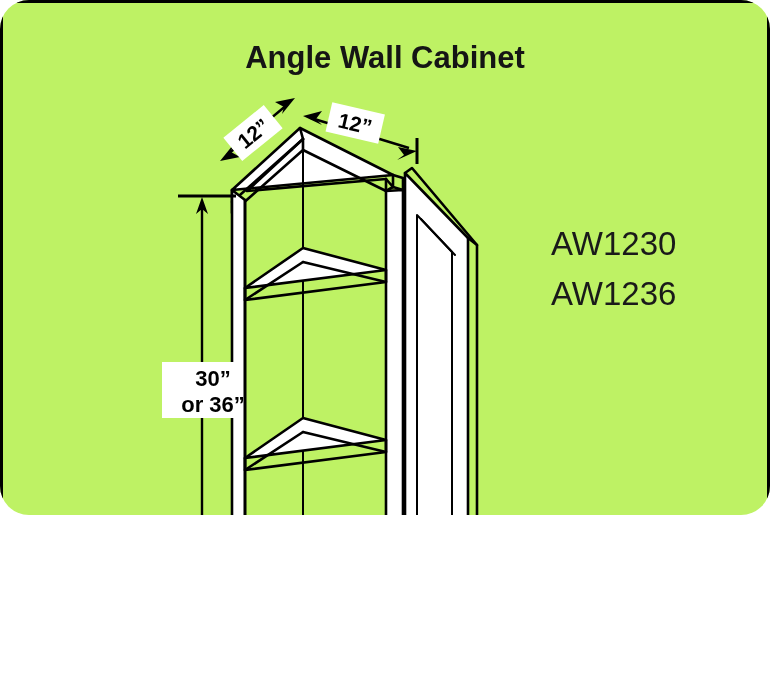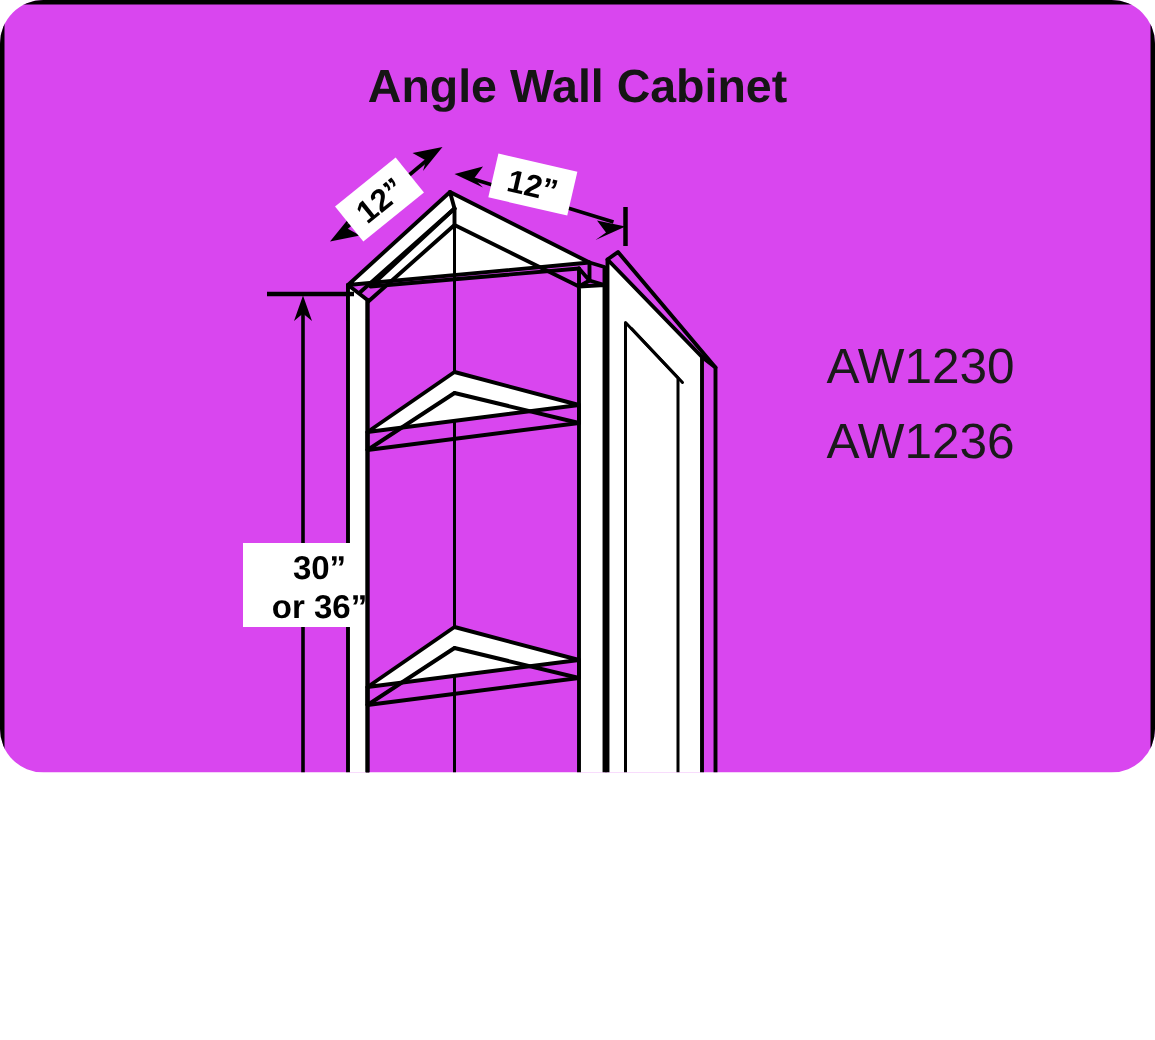--- a/index.html
+++ b/index.html
@@ -8,21 +8,21 @@
     padding: 0;
     background: #ffffff;
   }
   body {
     font-family: "Liberation Sans", sans-serif;
   }
   #page {
     position: relative;
     width: 770px;
     height: 515px;
-    background: #d946ef;
+    background: #bef264;
     overflow: hidden;
     border-radius: 29px;
   }
   
   #frame {
     position: absolute;
     left: 0;
     top: 0;
     width: 770px;
     height: 693px;

